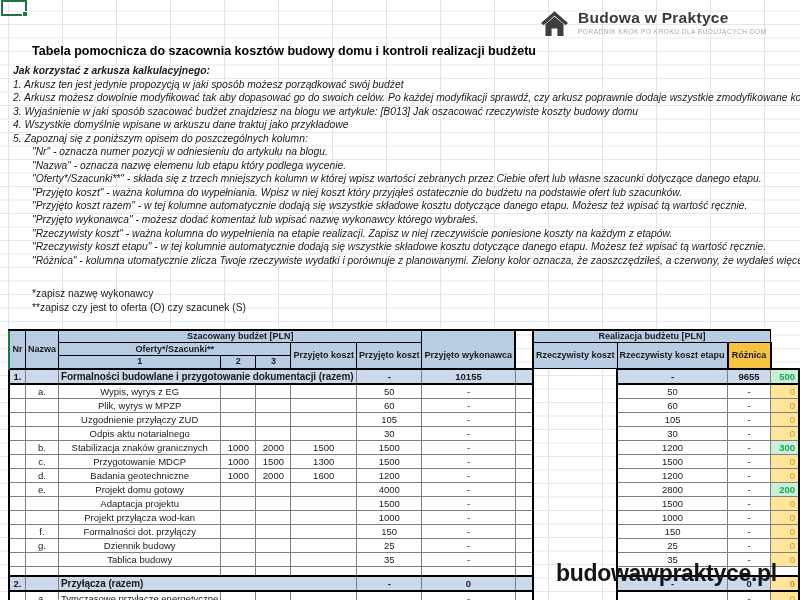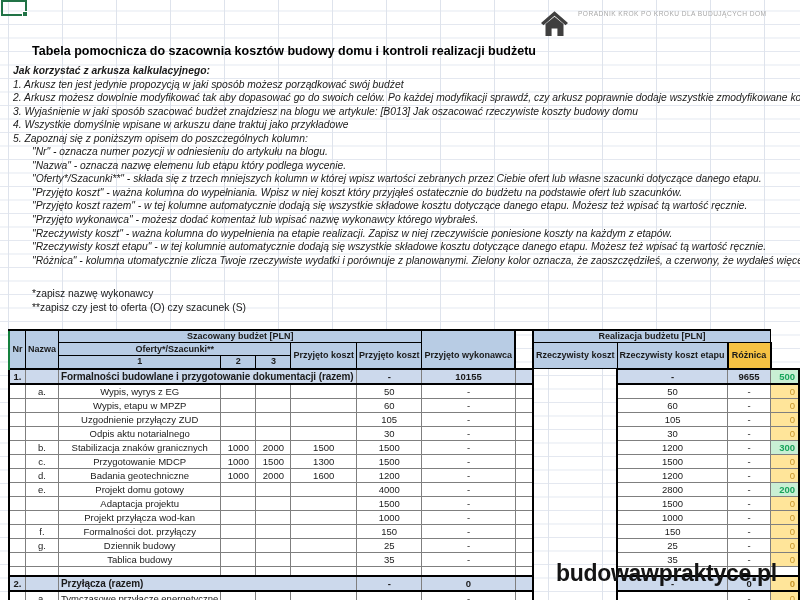--- a/index.html
+++ b/index.html
@@ -100,20 +100,21 @@
 <div class="title-block">
   <div class="doc-title">Tabela pomocnicza do szacownia kosztów budowy domu i kontroli realizacji budżetu</div>
 </div>
 
 <div class="logo">
   <svg width="27" height="25" viewBox="0 0 24 22">
     <polygon points="12,0 24,10.5 21.8,12.6 12,4.2 2.2,12.6 0,10.5" fill="#3f3f3f"></polygon>
     <path d="M4 11.5 L12 5 L20 11.5 V22 H14.6 V15.5 H9.4 V22 H4 Z" fill="#3f3f3f"></path>
   </svg>
   <div class="logo-text">
+    <div class="logo-name">Budowa w Praktyce</div>
     <div class="logo-tagline">PORADNIK KROK PO KROKU DLA BUDUJĄCYCH DOM</div>
   </div>
 </div>
 
 <div class="instructions" id="instructions">
     <div class="ln heading">Jak korzystać z arkusza kalkulacyjnego:</div>
     <div class="ln num">1. Arkusz ten jest jedynie propozycją w jaki sposób możesz porządkować swój budżet</div>
     <div class="ln num">2. Arkusz możesz dowolnie modyfikować tak aby dopasować go do swoich celów. Po każdej modyfikacji sprawdź, czy arkusz poprawnie dodaje wszystkie zmodyfikowane komórki</div>
     <div class="ln num">3. Wyjaśnienie w jaki sposób szacować budżet znajdziesz na blogu we artykule: [B013] Jak oszacować rzeczywiste koszty budowy domu</div>
     <div class="ln num">4. Wszystkie domyślnie wpisane w arkuszu dane traktuj jako przykładowe</div>
@@ -195,21 +196,21 @@
         <td class="money">-</td>
         <td class="wyk"></td>
         <td class="gapc"></td>
         <td class="money">50</td>
         <td class="money">-</td>
         <td class="diff even">0</td>
       </tr>
       <tr class="item">
         <td class="num"></td>
         <td class="letter"></td>
-        <td class="name">Wypis, etapu w MPZP</td>
+        <td class="name">Plik, wyrys w MPZP</td>
         <td class="o"></td>
         <td class="o"></td>
         <td class="o"></td>
         <td class="money">60</td>
         <td class="money">-</td>
         <td class="wyk"></td>
         <td class="gapc"></td>
         <td class="money">60</td>
         <td class="money">-</td>
         <td class="diff even">0</td>

